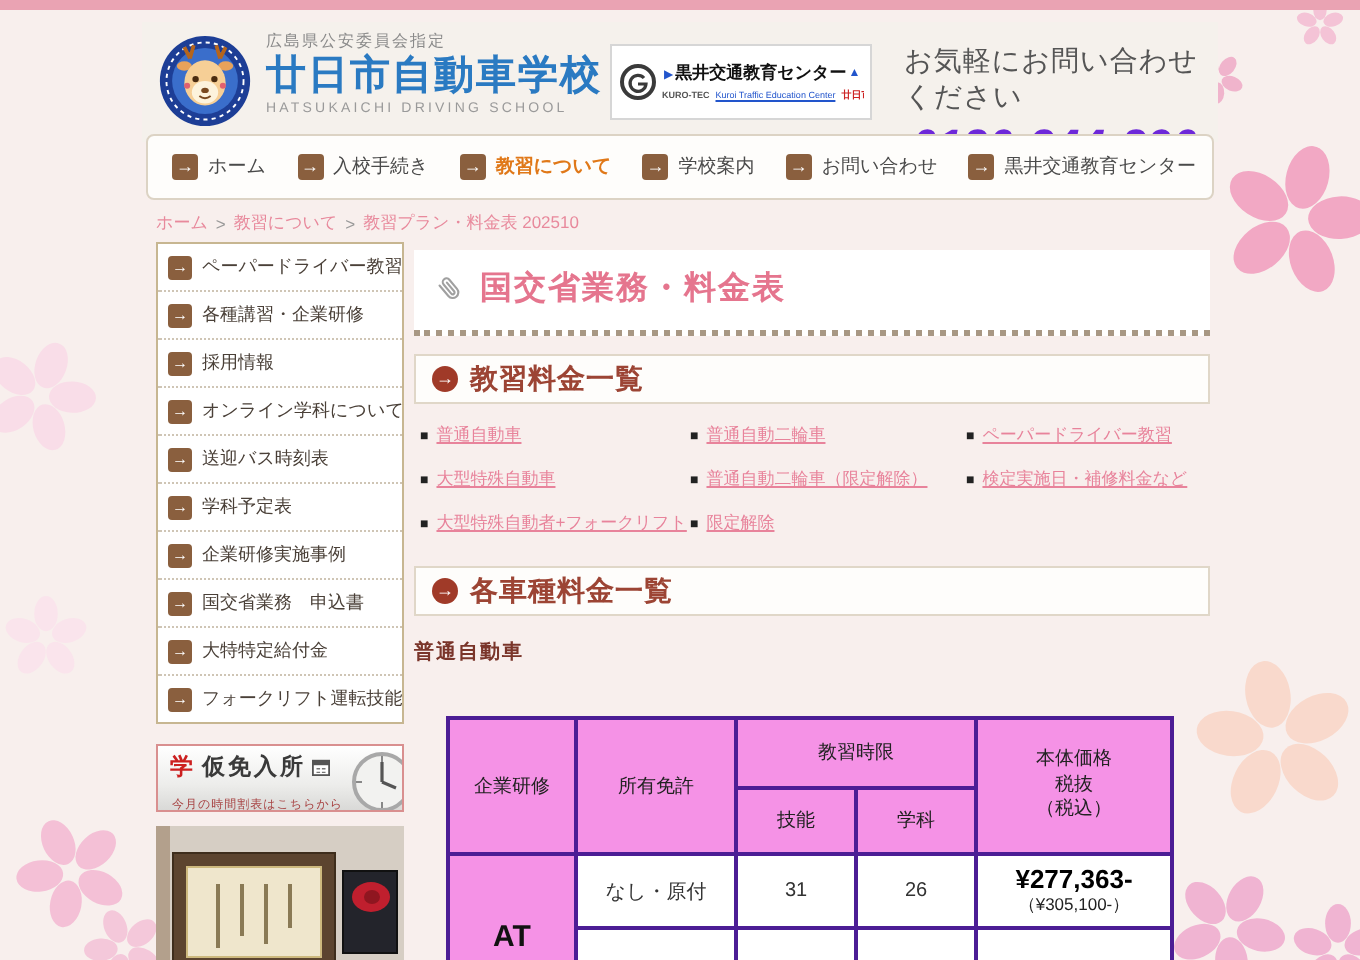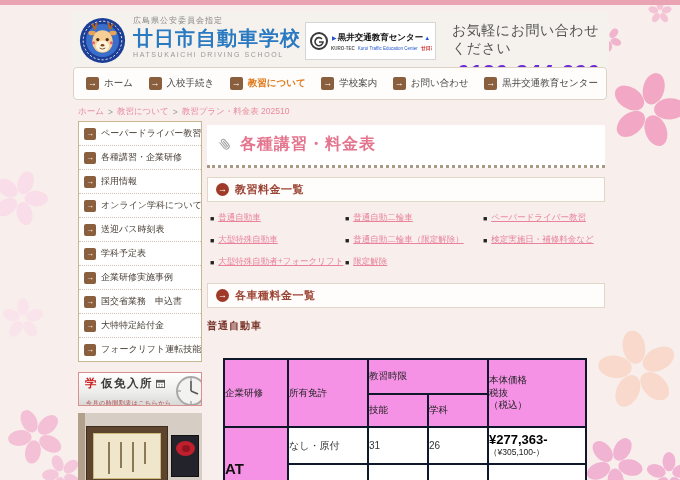--- a/index.html
+++ b/index.html
@@ -84,35 +84,35 @@
 
   
   .main { left:207px; top:121px; width:398px; }
   .title-box { background:#fff; padding:9px 10px 10px; display:flex; align-items:center; gap:8px;
                border-bottom:3px dotted #a89884; margin-top:4px; }
   .page-title { font-size:16px; font-weight:bold; color:#e5758e; letter-spacing:1px; }
   .clip { transform:rotate(-40deg); }
 
   .section-head { margin-top:9px; background:#fefdfb; border:1px solid #e0d7c8; height:25px;
                   display:flex; align-items:center; gap:6px; padding:0 8px; }
-  .section-title { font-size:11px; font-weight:bold; color:#9c4434; letter-spacing:0.5px; }
+  .section-title { font-size:14px; font-weight:bold; color:#9c4434; letter-spacing:0.5px; }
   .circle-arrow { width:13px; height:13px; flex:0 0 13px; border-radius:50%; background:#a03a28; color:#fff;
                   font-size:9px; line-height:13px; text-align:center; }
 
   .links-grid { margin-top:10px; padding-left:3px; display:grid; grid-template-columns:135px 138px 1fr;
                 row-gap:10px; font-size:8.5px; }
   .link-item { display:flex; align-items:center; gap:4px; color:#e8839b; cursor:pointer; white-space:nowrap; overflow:hidden; }
   .bullet { color:#222; font-size:7px; }
   .link-text { text-decoration:underline; }
 
   .sec2 { margin-top:15px; }
   .vehicle-label { margin-top:11px; font-size:10px; font-weight:bold; color:#7a352a; letter-spacing:1px; }
 
   table.price { border-collapse:collapse; margin:25px 0 0 16px; table-layout:fixed; width:362px; background:#fff; }
-  table.price th, table.price td { border:2px solid #0f172a; text-align:left; vertical-align:middle; padding:0; }
+  table.price th, table.price td { border:2px solid #4c1d95; text-align:center; vertical-align:middle; padding:0; }
   table.price th { background:#f592e6; font-weight:normal; font-size:9.5px; color:#222; }
   .h-price { white-space:pre-line; line-height:1.35; }
   .r-h1 { height:35px; } .r-h2 { height:33px; } .r-d1 { height:37px; } .r-d2 { height:45px; }
   td { font-size:10px; color:#333; }
   .cell-cat { background:#f592e6; font-size:15px; font-weight:bold; color:#111; }
   .price-main { display:block; font-size:13px; font-weight:bold; color:#000; line-height:1.15; }
   .price-sub { display:block; font-size:8.5px; color:#222; line-height:1.1; }
 </style>
 </head>
 <body>
@@ -376,21 +376,21 @@
     <div class="sp-medalbox"></div>
     <div class="sp-ribbon"></div>
     <div class="sp-ribbon-core"></div>
   </div>
 
   <main class="layer main">
     <div class="title-box">
       <svg class="clip" width="15" height="15" viewBox="0 0 24 24">
         <path d="M8 5v11a4.5 4.5 0 0 0 9 0V6.5a3 3 0 0 0-6 0V16a1.5 1.5 0 0 0 3 0V7" stroke="#a0a0a0" fill="none" stroke-width="1.7" stroke-linecap="round"></path>
       </svg>
-      <h1 class="page-title">各種講習・料金表</h1>
+      <h1 class="page-title">国交省業務・料金表</h1>
     </div>
 
     <div class="section-head">
       <span class="circle-arrow">→</span>
       <span class="section-title">教習料金一覧</span>
     </div>
 
     <div class="links-grid">
       <a class="link-item">
           <span class="bullet">■</span>

